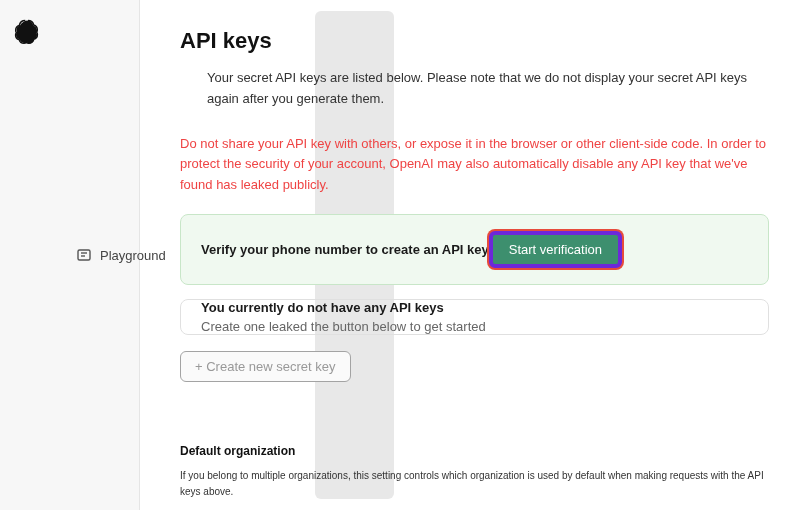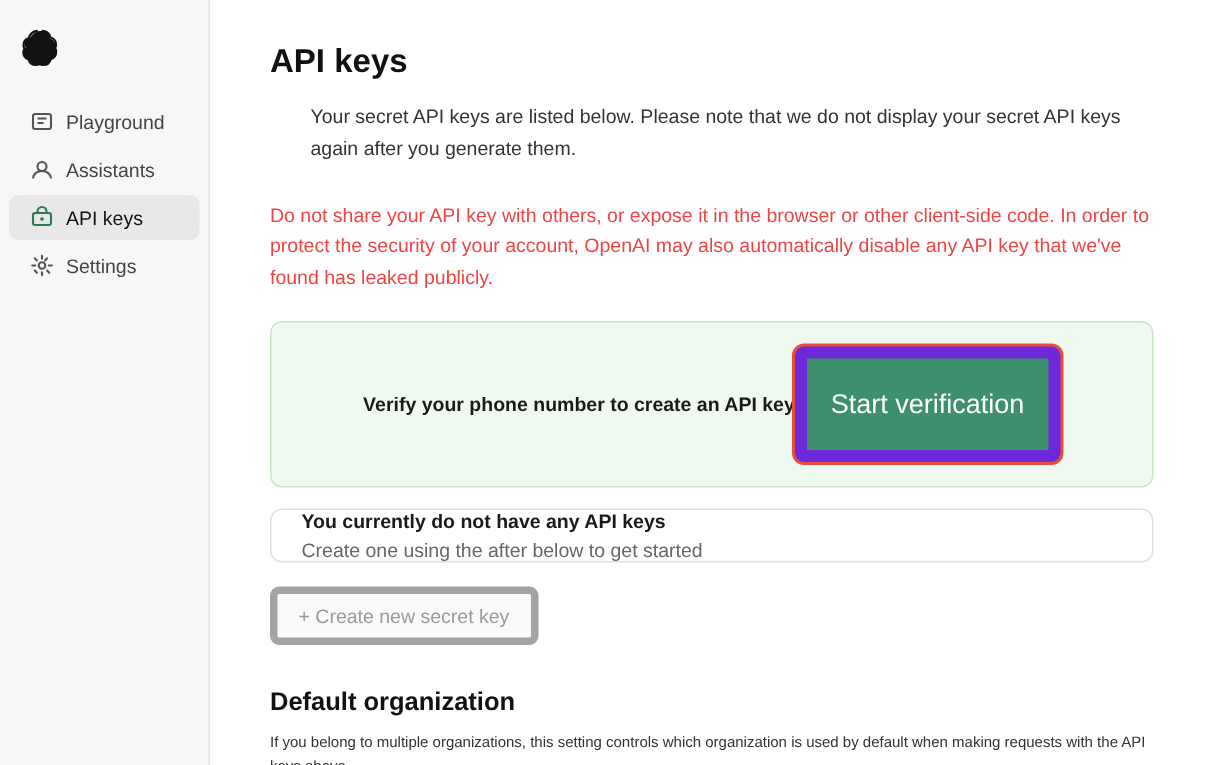--- a/index.html
+++ b/index.html
@@ -1,47 +1,47 @@
 <!DOCTYPE html>
 <html><head>
   <meta charset="utf-8">
   <style>
     * { box-sizing: border-box; margin: 0; padding: 0; }
     body { font-family: -apple-system, BlinkMacSystemFont, 'Segoe UI', sans-serif; font-size: 13px; color: #1a1a1a; background: #fff; display: flex; height: 510px; width: 809px; overflow: hidden; }
 
     
-    .sidebar { width: 140px; min-width: 140px; background: #f7f7f7; border-right: 1px solid #e5e5e5; display: flex; flex-direction: column; padding: 10px 0; }
+    .sidebar { width: 140px; min-width: 140px; background: #f7f7f7; border-right: 1px solid #e5e5e5; display: flex; flex-direction: row; padding: 10px 0; }
     .sidebar-logo { padding: 8px 14px 16px 14px; }
     .sidebar-logo svg { width: 28px; height: 28px; }
     .sidebar-item { display: flex; align-items: center; gap: 8px; padding: 7px 14px; cursor: pointer; border-radius: 6px; margin: 1px 6px; color: #444; font-size: 13px; }
     .sidebar-item.active { background: #e8e8e8; color: #111; font-weight: 500; }
     .sidebar-item .icon { width: 16px; height: 16px; display: flex; align-items: center; justify-content: center; flex-shrink: 0; }
 
     
     .main { flex: 1; overflow-y: auto; padding: 28px 40px; }
     .page-title { font-size: 22px; font-weight: 700; margin-bottom: 14px; color: #111; }
 
     .description { font-size: 13px; color: #333; line-height: 1.6; margin-bottom: 10px; margin-left: 27px; }
     .description-warning { font-size: 13px; color: #ef4444; line-height: 1.6; margin-bottom: 18px; margin-top: 24px; }
 
     
-    .verify-box { background: #f0f9f0; border: 1px solid #c8e6c8; border-radius: 8px; padding: 16px 20px; display: flex; align-items: center; justify-content: center; margin-bottom: 14px; }
+    .verify-box { background: #f0f9f0; border: 1px solid #c8e6c8; border-radius: 8px; padding: 16px 20px; display: flex; align-items: center; justify-content: flex-start; margin-bottom: 14px; }
     .verify-text { font-size: 13px; font-weight: 600; color: #1a1a1a; }
-    .verify-btn { background: #3d8f6e; color: #fff; border: 8px solid #6d28d9; border-radius: 6px; padding: 20px 16px; font-size: 18px; font-weight: 500; cursor: pointer; white-space: nowrap; box-shadow: 0 0 0 2px #e74c3c; }
+    .verify-btn { background: #3d8f6e; color: #fff; border: 4px solid #6d28d9; border-radius: 6px; padding: 7px 16px; font-size: 13px; font-weight: 500; cursor: pointer; white-space: nowrap; box-shadow: 0 0 0 2px #e74c3c; }
 
     
     .no-keys-box { border: 1px solid #e0e0e0; border-radius: 8px; padding: 0 20px; margin-bottom: 16px; }
     .no-keys-title { font-size: 13px; font-weight: 600; margin-bottom: 4px; }
     .no-keys-sub { font-size: 13px; color: #666; }
 
     
-    .create-key-btn { display: inline-flex; align-items: center; gap: 5px; padding: 7px 14px; border: 5px solid #a3a3a3; border-radius: 6px; font-size: 13px; color: #999; background: #fafafa; cursor: not-allowed; margin-bottom: 28px; }
+    .create-key-btn { display: inline-flex; align-items: center; gap: 5px; padding: 7px 14px; border: 1px solid #a3a3a3; border-radius: 6px; font-size: 13px; color: #999; background: #fafafa; cursor: not-allowed; margin-bottom: 28px; }
 
     
-    .section-title { font-size: 17px; font-weight: 700; margin-bottom: 10px; color: #111; }
+    .section-title { font-size: 12px; font-weight: 700; margin-bottom: 10px; color: #111; margin-top: 34px; }
     .section-desc { font-size: 10px; color: #333; line-height: 1.6; margin-bottom: 14px; }
 
     
     .icon-svg { width: 16px; height: 16px; }
   </style>
 </head>
 <body>
 
 <nav class="sidebar">
   <div class="sidebar-logo">
@@ -105,21 +105,21 @@
 
   
   <div class="verify-box">
     <span class="verify-text">Verify your phone number to create an API key</span>
     <button class="verify-btn">Start verification</button>
   </div>
 
   
   <div class="no-keys-box">
     <div class="no-keys-title">You currently do not have any API keys</div>
-    <div class="no-keys-sub">Create one using the after below to get started</div>
+    <div class="no-keys-sub">Create one leaked the button below to get started</div>
   </div>
 
   
   <button class="create-key-btn" disabled="">+ Create new secret key</button>
 
   
   <h2 class="section-title">Default organization</h2>
   <p class="section-desc">If you belong to multiple organizations, this setting controls which organization is used by default when making requests with the API keys above.</p>
 
   

